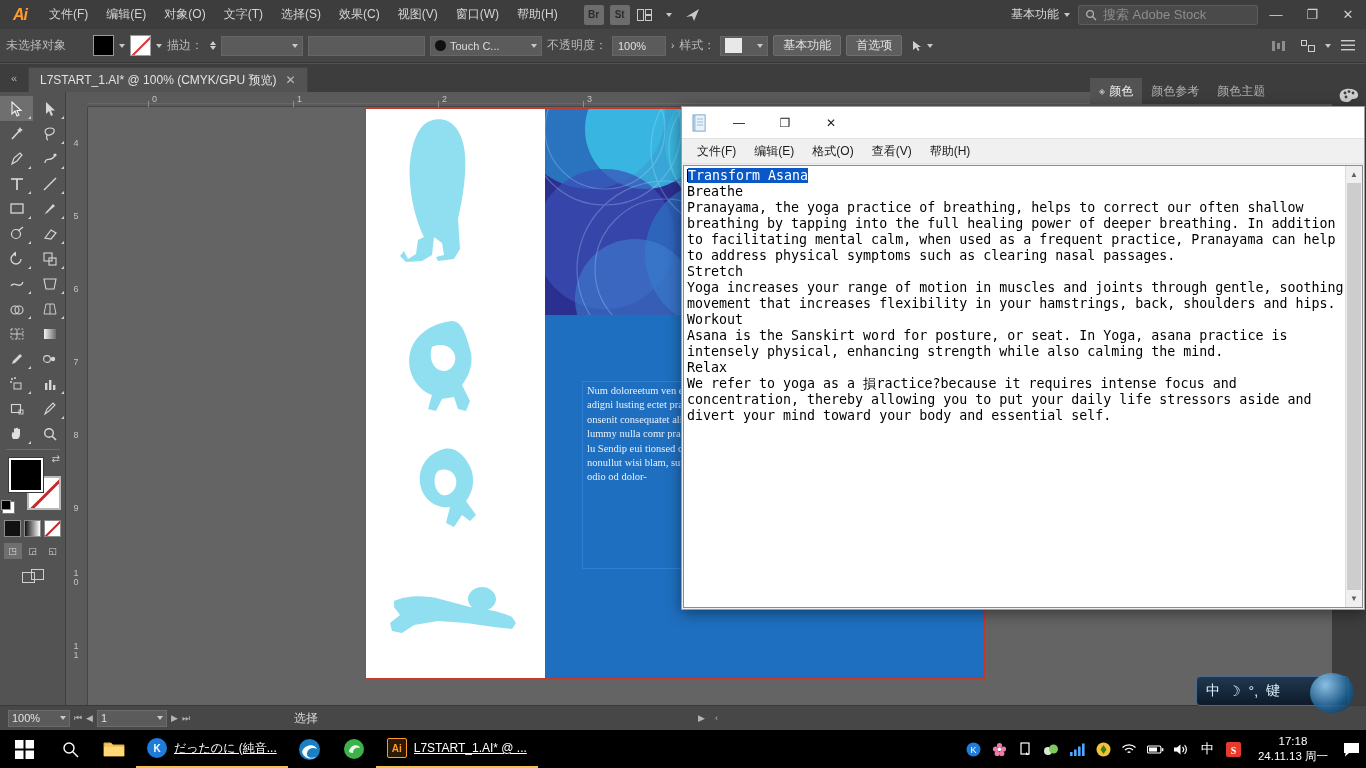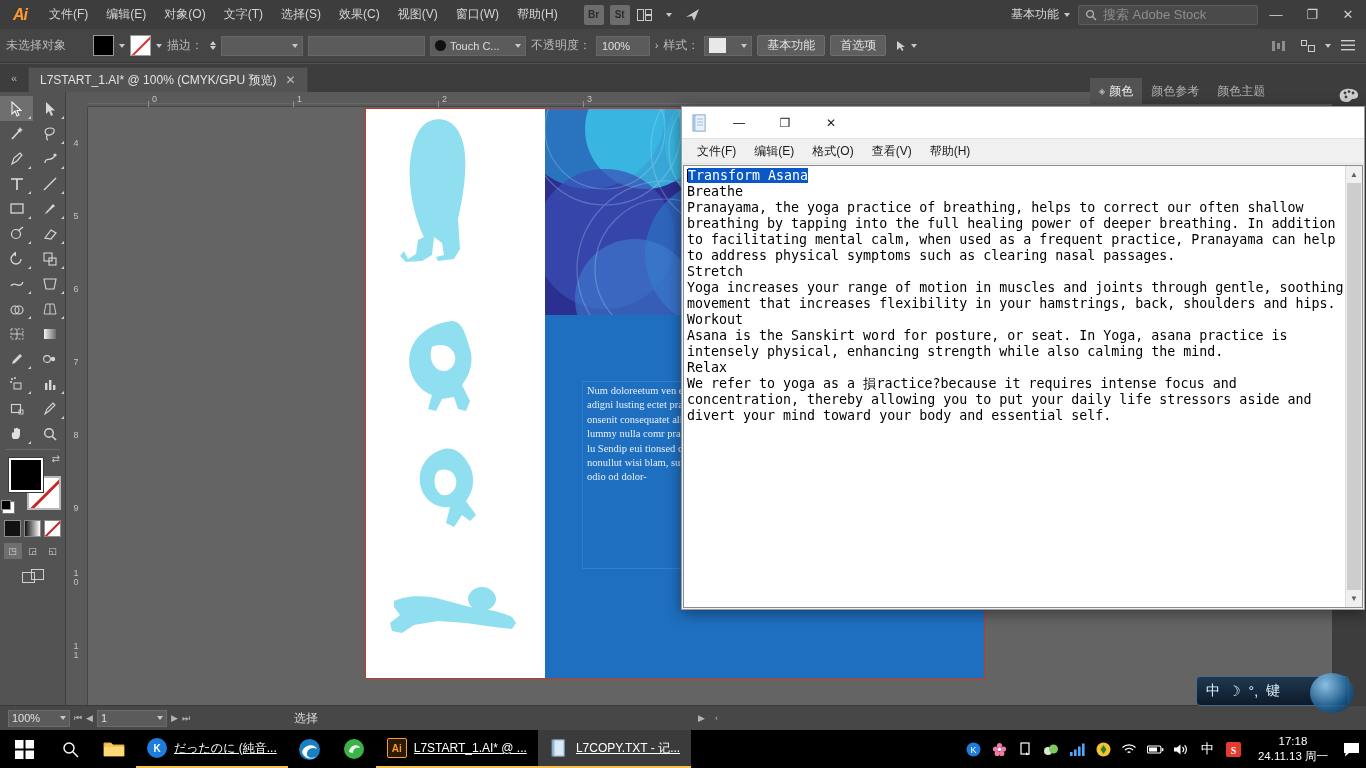--- a/index.html
+++ b/index.html
@@ -433,21 +433,21 @@
     <div class="cb-label">描边：</div>
     <div class="spin">
         <i class="u"></i>
         <i class="d"></i>
       </div>
     <div class="cb-dd" style="width:82px">
       <span></span>
       <span class="caret"></span>
     </div>
     <div class="cb-field" style="width:117px"></div>
-    <div class="cb-dd" style="width:96px">
+    <div class="cb-dd" style="width:112px">
       <span style="display:flex;align-items:center;gap:4px">
         <span style="width:11px;height:11px;border-radius:50%;background:#111;display:inline-block"></span>
         <span>Touch C...</span>
       </span>
       <span class="caret"></span>
     </div>
     <div class="cb-label">不透明度：</div>
     <div class="cb-field" style="width:54px">100%</div>
     <span style="color:#c8c8c8;font-size:10px">›</span>
     <div class="cb-label">样式：</div>
@@ -917,29 +917,20 @@
     <div class="tb-icon">
       <svg width="22" height="22" viewBox="0 0 22 22">
         <circle cx="11" cy="11" r="10" fill="#3cb34a"></circle>
         <path d="M6 13 C8 6 16 6 17 10 C13 9 10 11 10 15 C7 15 6 14 6 13 Z" fill="#eaf7e9"></path>
       </svg>
     </div>
     <div class="tb-task running">
       <span class="app-ic" style="background:#2b1a04;color:#ff9a2e;border:1px solid #ff9a2e">Ai</span>
       <span class="lbl">L7START_1.AI* @ ...</span>
     </div>
-    <div class="tb-task active">
-      <span class="app-ic" style="background:transparent">
-        <svg width="18" height="18" viewBox="0 0 18 18">
-          <rect x="2" y="1" width="12" height="16" fill="#9cc3e0" stroke="#6d98ba"></rect>
-          <rect x="4" y="1" width="10" height="16" fill="#dbeaf7" stroke="#8db3d0"></rect>
-        </svg>
-      </span>
-      <span class="lbl">L7COPY.TXT - 记...</span>
-    </div>
     <div class="tb-spacer"></div>
     <div class="tray">
       <span class="tray-ic">
         <svg width="15" height="15" viewBox="0 0 15 15">
             <circle cx="7.5" cy="7.5" r="7" fill="#1e7ddb"></circle>
             <text x="7.5" y="11" font-size="9" fill="#fff" text-anchor="middle" font-family="Liberation Sans">K</text>
           </svg>
       </span>
       <span class="tray-ic">
         <svg width="15" height="15" viewBox="0 0 15 15">

